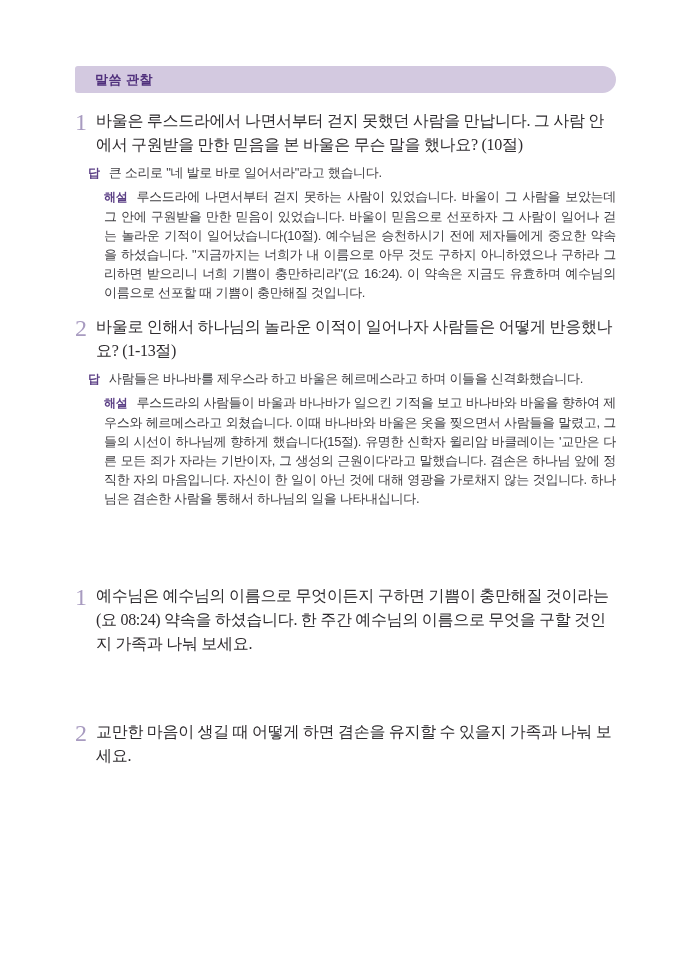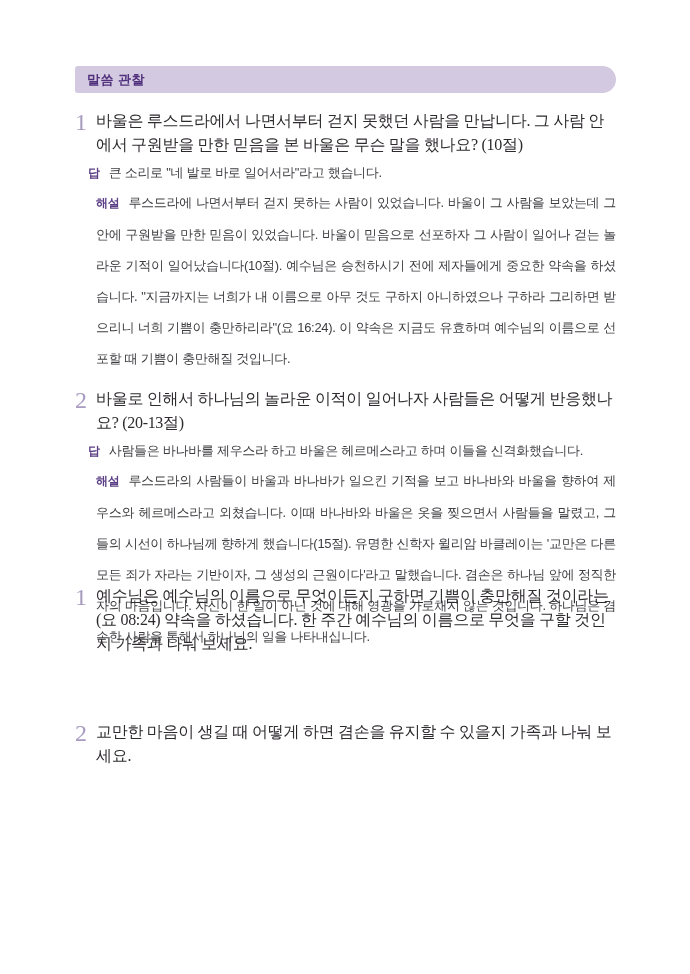--- a/index.html
+++ b/index.html
@@ -12,21 +12,21 @@
   }
   .section { position:absolute; left:75px; right:74px; }
   .section-observe { top:66px; }
   .section-apply { top:570px; }
 
   .badge {
     height:27px;
     background:#d3c9e0;
     border-radius:3px 14px 14px 3px;
     display:flex; align-items:center;
-    padding-left:12px;
+    padding-left:20px;
     box-sizing:border-box;
     text-align:right;
   }
   .badge-label {
     font-size:13px; font-weight:bold; color:#50307c; letter-spacing:0.5px;
   }
 
   .q { display:flex; margin-top:16px; }
   .q-num {
     flex:0 0 21px; width:21px;
@@ -43,22 +43,22 @@
     letter-spacing:-0.3px;
   }
 
   .ans-block { margin-left:13px; }
   .ans-line {
     margin:5px 0 0 0;
     font-size:13px; line-height:22px; color:#3e3c40;
     letter-spacing:-0.3px;
   }
   .commentary {
-    margin:3px 0 0 8px;
-    font-size:13px; line-height:31px; color:#3e3c40;
+    margin:3px 0 0 16px;
+    font-size:13px; line-height:19px; color:#3e3c40;
     letter-spacing:-0.3px;
     text-align:justify;
   }
   .inline-label {
     font-weight:bold; color:#5b3f85; font-size:12px;
     margin-right:9px;
   }
   .q-gap-large { margin-top:64px; }
 </style>
 </head>
@@ -75,21 +75,21 @@
       <div class="q-num">1</div>
       <div class="q-text">바울은 루스드라에서 나면서부터 걷지 못했던 사람을 만납니다. 그 사람 안에서 구원받을 만한 믿음을 본 바울은 무슨 말을 했나요? (10절)</div>
     </div>
     <div class="ans-block">
       <p class="ans-line"><span class="inline-label">답</span><span>큰 소리로 "네 발로 바로 일어서라"라고 했습니다.</span></p>
       <p class="commentary"><span class="inline-label">해설</span><span>루스드라에 나면서부터 걷지 못하는 사람이 있었습니다. 바울이 그 사람을 보았는데 그 안에 구원받을 만한 믿음이 있었습니다. 바울이 믿음으로 선포하자 그 사람이 일어나 걷는 놀라운 기적이 일어났습니다(10절). 예수님은 승천하시기 전에 제자들에게 중요한 약속을 하셨습니다. "지금까지는 너희가 내 이름으로 아무 것도 구하지 아니하였으나 구하라 그리하면 받으리니 너희 기쁨이 충만하리라"(요 16:24). 이 약속은 지금도 유효하며 예수님의 이름으로 선포할 때 기쁨이 충만해질 것입니다.</span></p>
     </div>
 
     <div class="q" style="margin-top:13px;">
       <div class="q-num">2</div>
-      <div class="q-text">바울로 인해서 하나님의 놀라운 이적이 일어나자 사람들은 어떻게 반응했나요? (20-13절)</div>
+      <div class="q-text">바울로 인해서 하나님의 놀라운 이적이 일어나자 사람들은 어떻게 반응했나요? (1-13절)</div>
     </div>
     <div class="ans-block">
       <p class="ans-line"><span class="inline-label">답</span><span>사람들은 바나바를 제우스라 하고 바울은 헤르메스라고 하며 이들을 신격화했습니다.</span></p>
       <p class="commentary"><span class="inline-label">해설</span><span>루스드라의 사람들이 바울과 바나바가 일으킨 기적을 보고 바나바와 바울을 향하여 제우스와 헤르메스라고 외쳤습니다. 이때 바나바와 바울은 옷을 찢으면서 사람들을 말렸고, 그들의 시선이 하나님께 향하게 했습니다(15절). 유명한 신학자 윌리암 바클레이는 '교만은 다른 모든 죄가 자라는 기반이자, 그 생성의 근원이다'라고 말했습니다. 겸손은 하나님 앞에 정직한 자의 마음입니다. 자신이 한 일이 아닌 것에 대해 영광을 가로채지 않는 것입니다. 하나님은 겸손한 사람을 통해서 하나님의 일을 나타내십니다.</span></p>
     </div>
   </div>
 
   <div class="section section-apply">
 
     <div class="q" style="margin-top:14px;">

